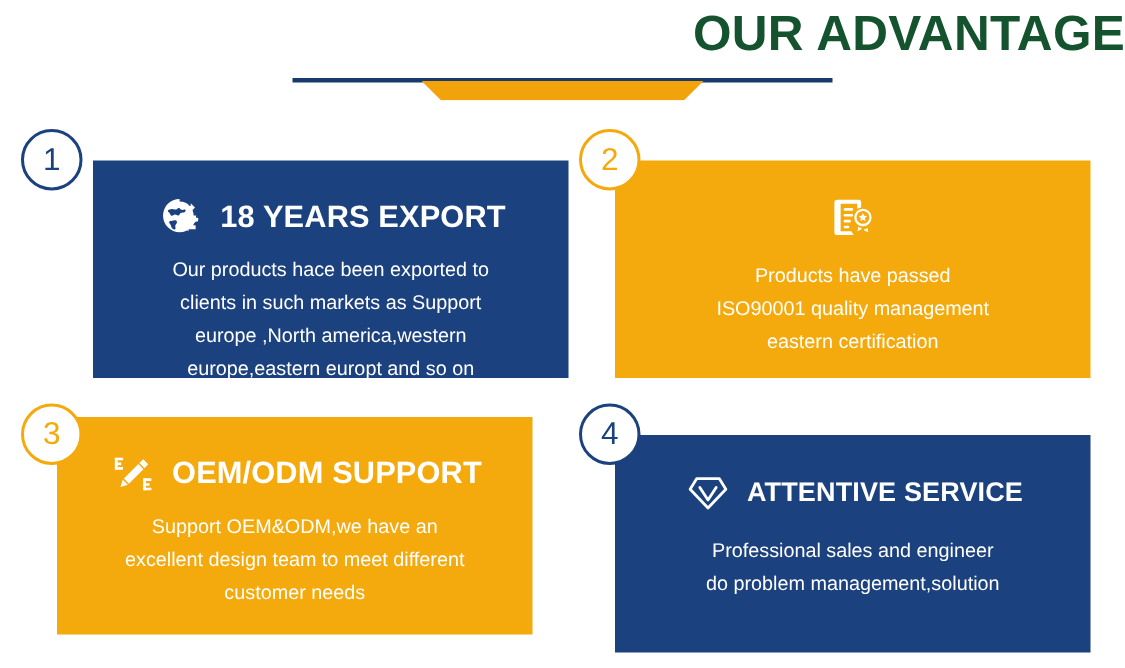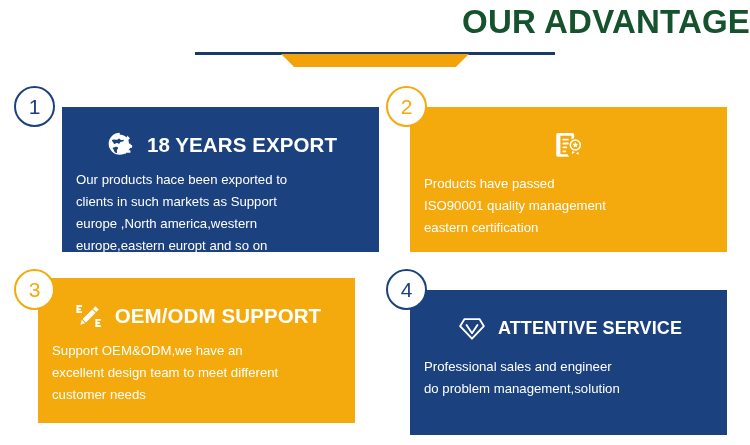--- a/index.html
+++ b/index.html
@@ -53,21 +53,21 @@
   .head-row .ico{width:34px;height:34px;flex:0 0 34px;display:block;}
   .head-row .htxt{
     font-size:20.5px;font-weight:bold;color:#ffffff;white-space:nowrap;
     letter-spacing:.1px;line-height:1;
   }
   .card.c2 .head-row .htxt{font-size:19.5px;}
   .card.c4 .head-row .htxt{font-size:18px;}
 
   .body{
     position:absolute;left:14px;top:62px;width:289px;
-    text-align:left;color:#ffffff;font-size:13.2px;line-height:22px;
+    text-align:center;color:#ffffff;font-size:13.2px;line-height:22px;
   }
   .card.c2 .body{top:66px;}
   .card.c4 .body{top:66px;}
   .body div{white-space:nowrap;}
 </style>
 </head>
 <body>
 
 <div class="stage">
 

